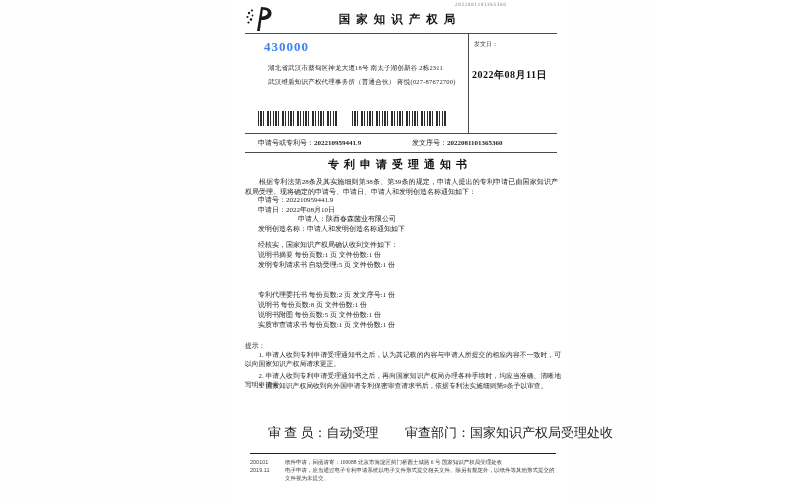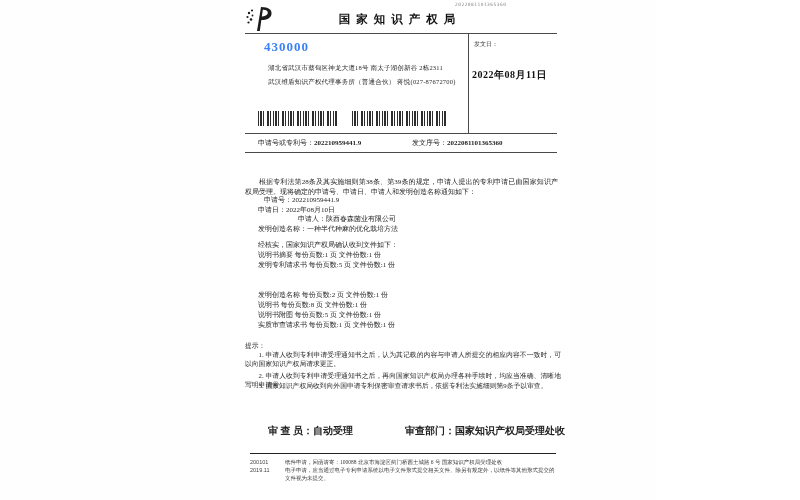--- a/index.html
+++ b/index.html
@@ -32,21 +32,21 @@
 
   .ref-row { top:138px; font-size:7px; color:#222; white-space:nowrap; }
   .ref-num { font-weight:700; }
   .notice-title { left:0; top:157px; width:100%; text-align:center; font-size:11px; font-weight:700; letter-spacing:5px; color:#111; }
 
   .body-text { font-size:7px; line-height:9.5px; color:#262626; }
   .intro { left:15px; top:178px; width:313px; text-indent:2em; text-align:justify; }
   .field-line { left:28px; white-space:nowrap; }
   .doc-line { left:28px; white-space:nowrap; }
   .notes-para { left:15px; width:316px; font-size:6.8px; line-height:9px; text-indent:2em; text-align:justify; color:#2a2a2a; }
-  .examiner-row { top:424px; font-size:10px; color:#222; white-space:nowrap;font-weight:bold; }
+  .examiner-row { top:424px; font-size:13px; color:#222; white-space:nowrap; }
 
   .footer-rule { top:453px; left:20px; width:306px; border-top:1.5px solid #222; }
   .footer-code { left:20px; font-size:5.5px; color:#444; font-family:"Liberation Sans","DejaVu Sans",sans-serif; }
   .footer-text { left:55px; width:272px; font-size:5.5px; line-height:7.5px; color:#3a3a3a; }
 </style>
 </head>
 <body>
 
 <div class="canvas">
   <div class="doc">
@@ -80,41 +80,42 @@
 
     <div class="abs ref-row" style="left:28px;">
       <span>申请号或专利号：</span><span class="ref-num">202210959441.9</span>
     </div>
     <div class="abs ref-row" style="left:182px;">
       <span>发文序号：</span><span class="ref-num">2022081101365360</span>
     </div>
 
     <div class="hr" style="left:15px; top:152px; width:312px;"></div>
 
+    <div class="abs notice-title">专利申请受理通知书</div>
 
     <div class="abs body-text intro">根据专利法第28条及其实施细则第38条、第39条的规定，申请人提出的专利申请已由国家知识产权局受理。现将确定的申请号、申请日、申请人和发明创造名称通知如下：</div>
 
-    <div class="abs body-text field-line" style="top:196px;margin-left:6px;">
+    <div class="abs body-text field-line" style="top:196px;">
       <span>申请号：</span><span>202210959441.9</span>
     </div>
     <div class="abs body-text field-line" style="top:205.5px;">
       <span>申请日：</span><span>2022年08月10日</span>
     </div>
     <div class="abs body-text field-line" style="top:215px;margin-left:40px;">
       <span>申请人：</span><span>陕西春森菌业有限公司</span>
     </div>
     <div class="abs body-text field-line" style="top:224.5px;">
-      <span>发明创造名称：</span><span>一种半代种麻的优化栽培方法</span>
+      <span>发明创造名称：</span><span>申请人和发明创造名称通知如下</span>
     </div>
 
     <div class="abs body-text doc-line" style="top:241px;">经核实，国家知识产权局确认收到文件如下：</div>
     <div class="abs body-text doc-line" style="top:251px;">说明书摘要 每份页数:1 页 文件份数:1 份</div>
-    <div class="abs body-text doc-line" style="top:261px;">发明专利请求书 每份页数:5 页 文件份数:1 份</div>
+    <div class="abs body-text doc-line" style="top:261px;">发明专利请求书 自动受理:5 页 文件份数:1 份</div>
     <div class="abs body-text doc-line" style="top:281px;margin-top:40px;">实质审查请求书 每份页数:1 页 文件份数:1 份</div>
-    <div class="abs body-text doc-line" style="top:291px;">发明创造名称 每份页数:2 页 文件份数:1 份</div>
+    <div class="abs body-text doc-line" style="top:291px;">专利代理委托书 每份页数:2 页 发文序号:1 份</div>
     <div class="abs body-text doc-line" style="top:301px;">说明书 每份页数:8 页 文件份数:1 份</div>
     <div class="abs body-text doc-line" style="top:311px;">说明书附图 每份页数:5 页 文件份数:1 份</div>
 
     <div class="abs body-text" style="left:15px; top:341px; font-size:6.8px;">提示：</div>
     <div class="abs notes-para" style="top:350px;">1. 申请人收到专利申请受理通知书之后，认为其记载的内容与申请人所提交的相应内容不一致时，可以向国家知识产权局请求更正。</div>
     <div class="abs notes-para" style="top:371px;">2. 申请人收到专利申请受理通知书之后，再向国家知识产权局办理各种手续时，均应当准确、清晰地写明申请号。</div>
     <div class="abs notes-para" style="top:381px;">3. 国家知识产权局收到向外国申请专利保密审查请求书后，依据专利法实施细则第9条予以审查。</div>
 
     <div class="abs examiner-row" style="left:38px;">
       <span>审 查 员：</span><span>自动受理</span>

